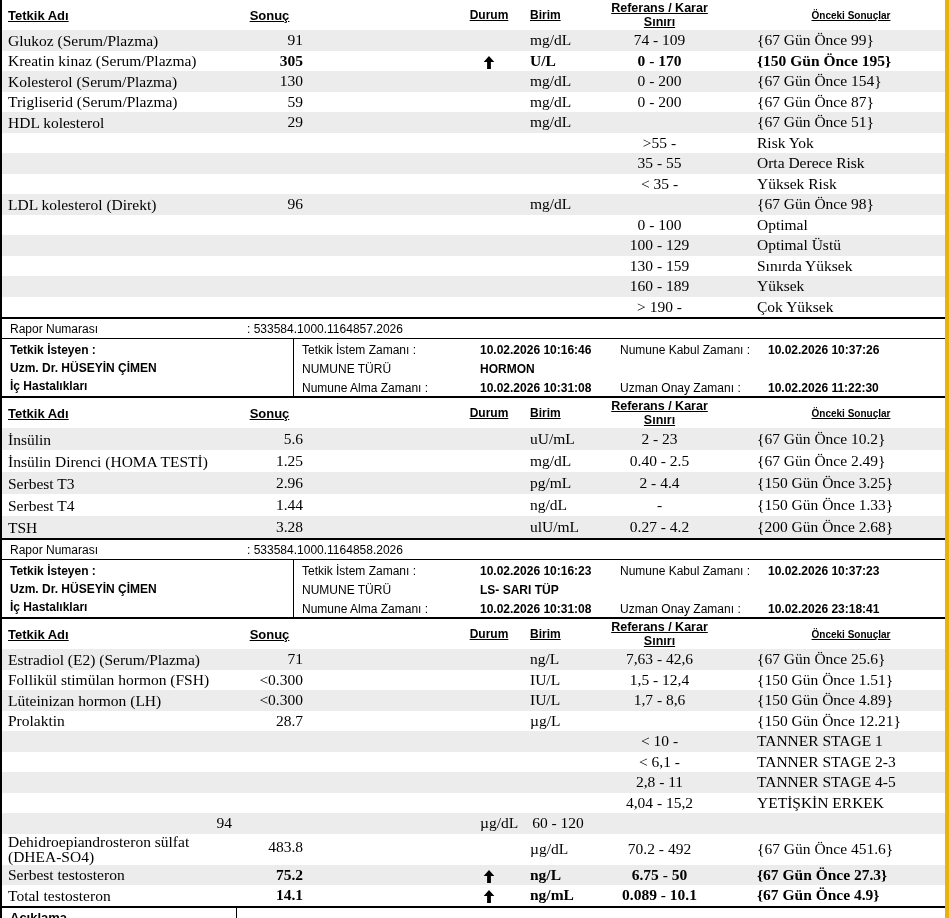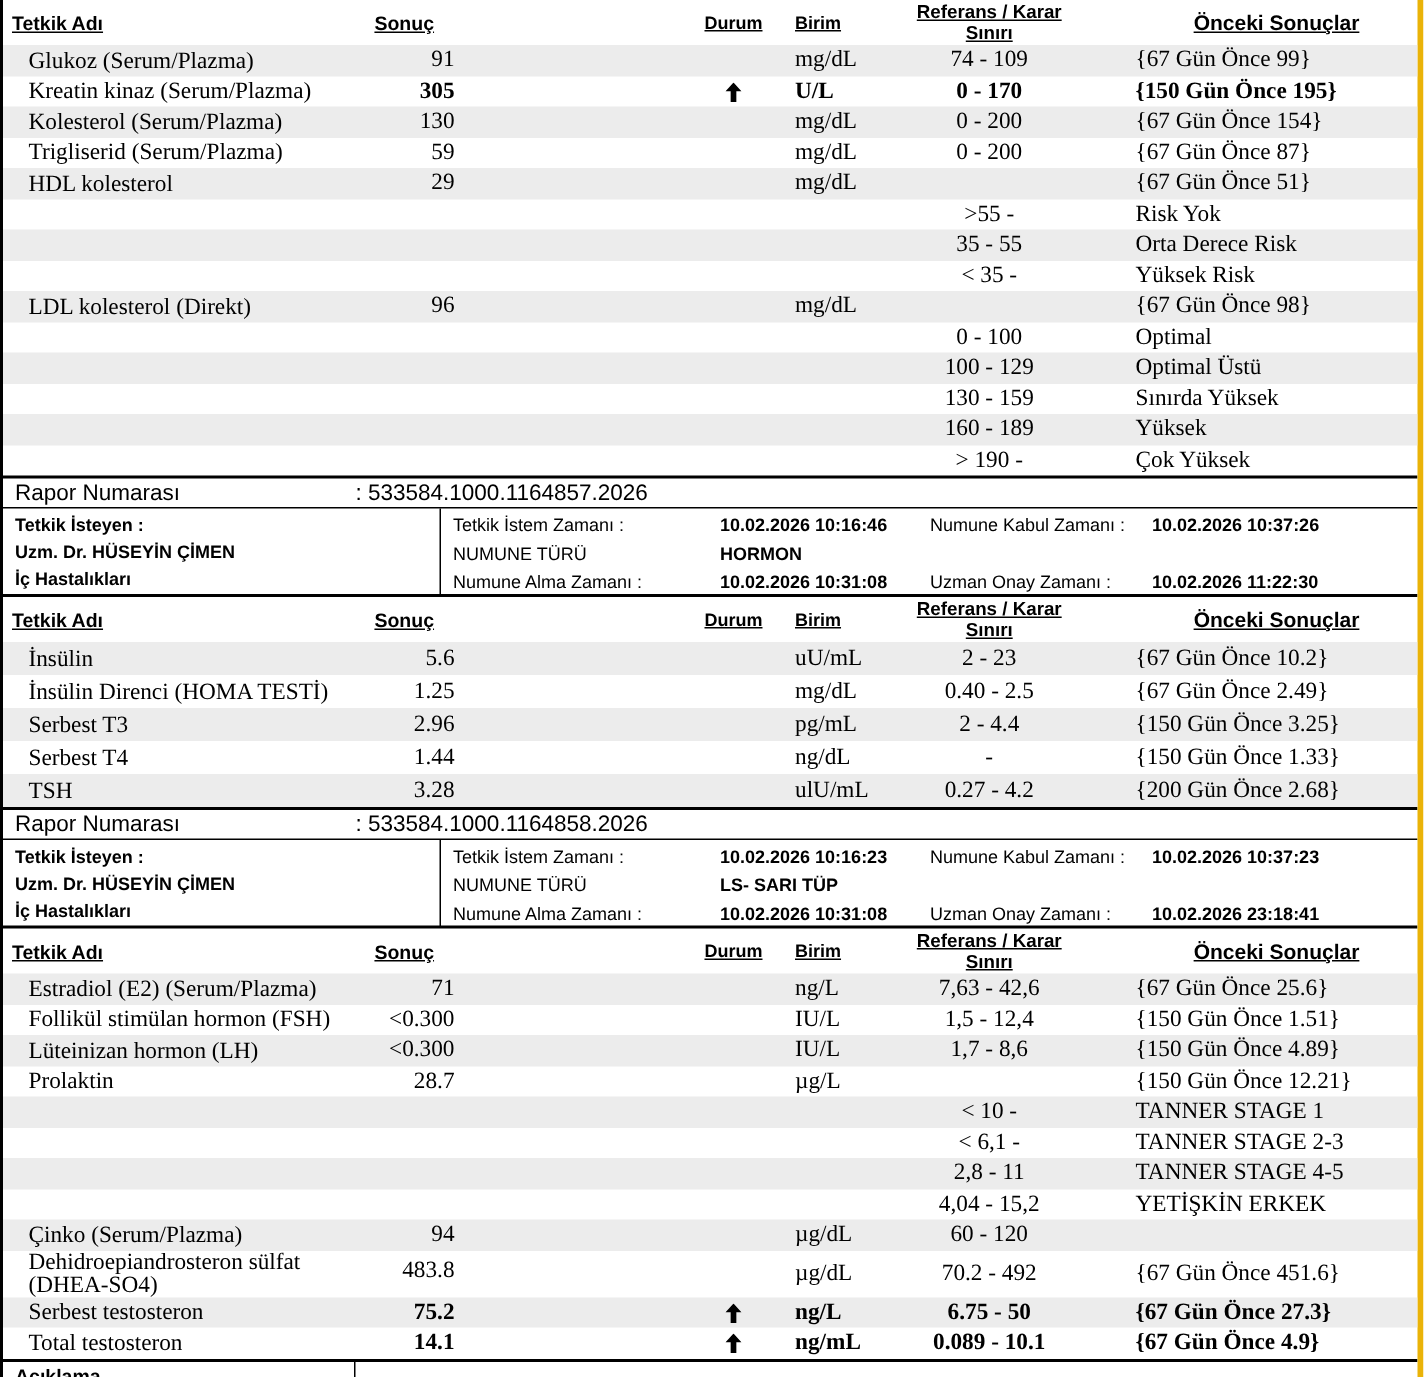--- a/index.html
+++ b/index.html
@@ -11,43 +11,43 @@
   .lab-header{display:grid;grid-template-columns:234px 71px 157px 50px 88px 115px 1fr;
               height:30px;align-items:center;
               font-family:"Liberation Sans",sans-serif;font-weight:bold;font-size:13px;}
   .lab-header .hdr{text-decoration:underline;}
   .lab-header .c-name{padding-left:6px;}
   .lab-header .c-result{text-align:center;}
   .lab-header .c-durum{text-align:center;font-size:12px;}
   .lab-header .c-birim{padding-left:16px;font-size:12px;}
   .lab-header .c-ref{text-align:center;line-height:1.12;font-size:12.5px;}
   .lab-header .c-ref span{display:block;text-decoration:underline;}
-  .lab-header .c-prev{text-align:center;padding-left:40px;font-size:14px;}
+  .lab-header .c-prev{text-align:center;padding-left:40px;font-size:10px;}
 
   .lab-body{font-family:"Liberation Serif",serif;font-size:15.5px;}
   .lab-row{display:grid;grid-template-columns:234px 71px 157px 50px 88px 115px 1fr;
            height:20.5px;align-items:center;}
   .t2 .lab-row{height:22px;}
   .lab-row.tall{height:31px;}
   .stripe{background:#ececec;}
-  .c-name{padding-left:17px;line-height:15px;}
+  .c-name{padding-left:6px;line-height:15px;}
   .c-name .l1,.c-name .l2{display:block;}
   .c-result{text-align:right;padding-right:4px;}
   .c-durum{text-align:center;}
   .c-birim{padding-left:16px;}
   .c-ref{text-align:center;}
   .c-prev{padding-left:40px;}
   .bold-row .c-result,.bold-row .c-birim,.bold-row .c-ref,.bold-row .c-prev{font-weight:bold;}
   .tall .c-result{align-self:start;margin-top:4px;}
   .arrow{display:inline-block;vertical-align:middle;}
 
   
   .rapor-row{display:grid;grid-template-columns:230px 1fr;height:19px;align-items:center;
              border-top:2px solid #000;border-bottom:1px solid #000;
-             font-family:"Liberation Sans",sans-serif;font-size:15px;}
+             font-family:"Liberation Sans",sans-serif;font-size:12px;gap:10px;}
   .rapor-row .rl{padding-left:8px;}
   .rapor-row .rv{padding-left:5px;}
 
   
   .info-block{display:grid;grid-template-columns:292px 1fr;height:57px;
               font-family:"Liberation Sans",sans-serif;font-size:12px;}
   .info-left{border-right:1px solid #000;padding:2px 0 0 8px;font-weight:bold;line-height:18px;}
   .info-right{display:grid;grid-auto-rows:19px;align-items:center;padding-top:1px;}
   .info-line{display:grid;grid-template-columns:186px 140px 148px 1fr;align-items:center;}
   .info-line .il{padding-left:8px;}
@@ -498,24 +498,20 @@
           <span class="l2"></span>
         </div>
     <div class="c-result"></div>
     <div class="c-spacer"></div>
     <div class="c-durum"></div>
     <div class="c-birim"></div>
     <div class="c-ref">4,04 - 15,2</div>
     <div class="c-prev">YETİŞKİN ERKEK</div>
   </div>
       <div class="lab-row stripe">
-    <div class="c-name">
-          <span class="l1">Çinko (Serum/Plazma)</span>
-          <span class="l2"></span>
-        </div>
     <div class="c-result">94</div>
     <div class="c-spacer"></div>
     <div class="c-durum"></div>
     <div class="c-birim">µg/dL</div>
     <div class="c-ref">60 - 120</div>
     <div class="c-prev"></div>
   </div>
       <div class="lab-row tall">
     <div class="c-name">
           <span class="l1">Dehidroepiandrosteron sülfat</span>

